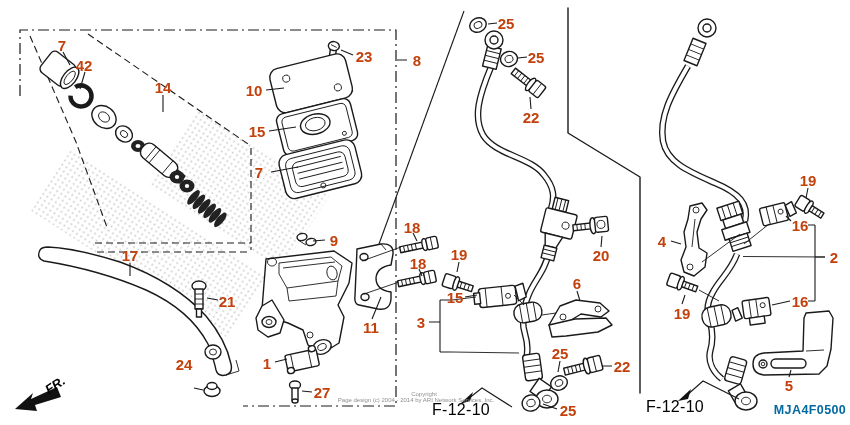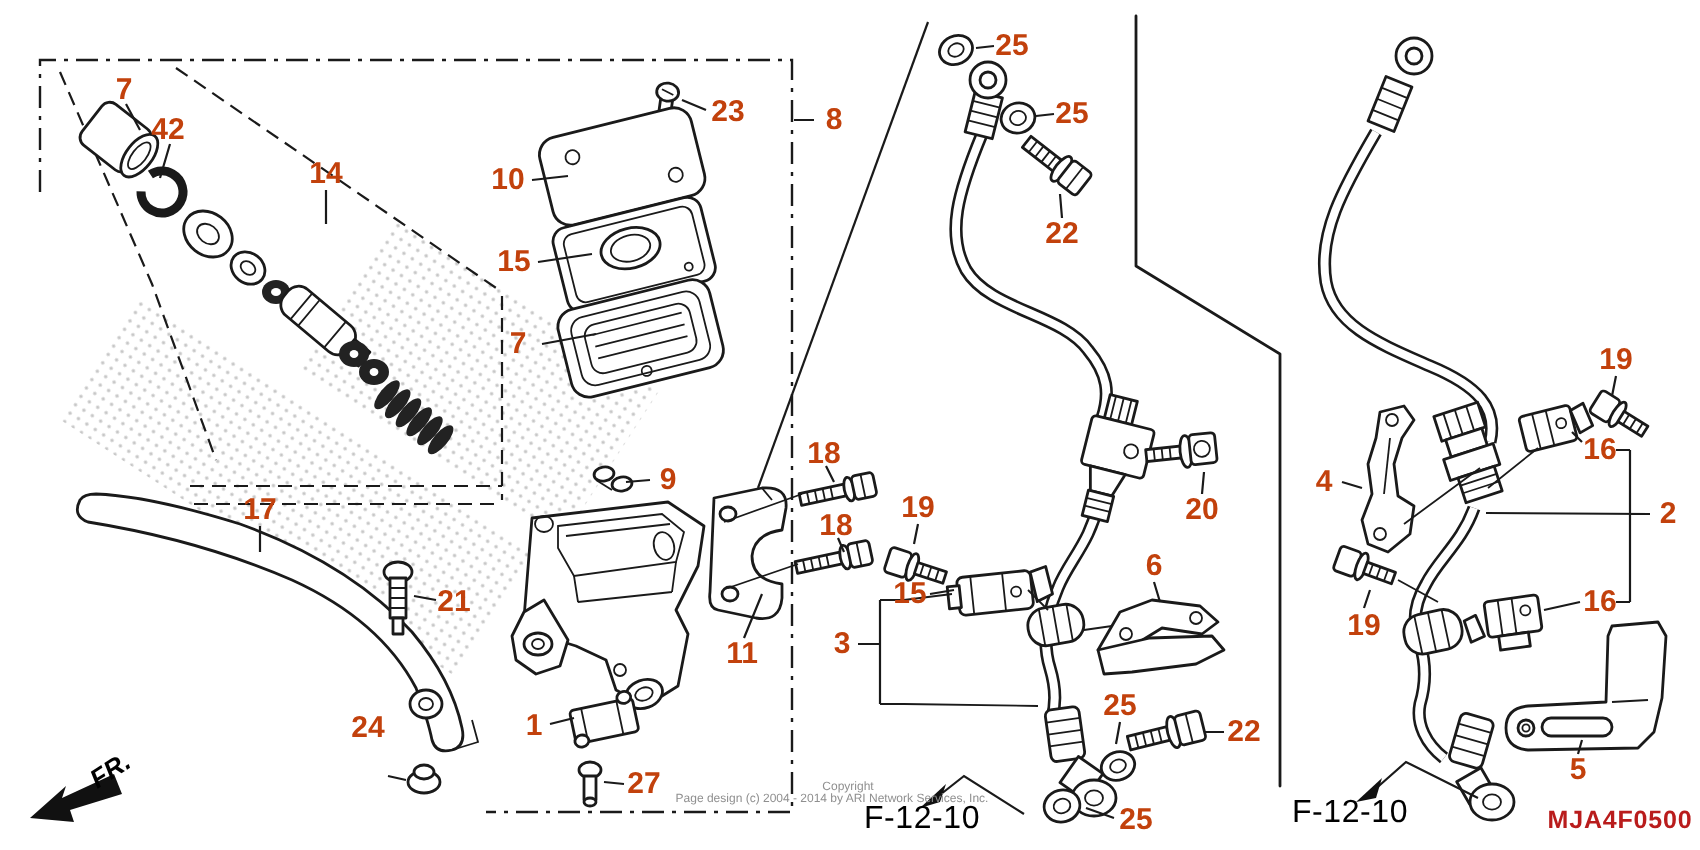--- a/index.html
+++ b/index.html
@@ -4,21 +4,21 @@
 <style>
   html,body{margin:0;padding:0;background:#fff;}
   .stage{position:relative;width:850px;height:425px;background:#fff;overflow:hidden;
          font-family:"Liberation Sans",sans-serif;}
   .stage svg{position:absolute;left:0;top:0;}
   .co{position:absolute;transform:translate(-50%,-50%);font-weight:bold;font-size:15px;
       color:#c2410c;line-height:1;white-space:nowrap;}
   .ref{position:absolute;transform:translate(-50%,-50%);font-weight:normal;font-size:16px;
       color:#000;letter-spacing:.3px;white-space:nowrap;}
   .code{position:absolute;transform:translate(-50%,-50%);font-weight:bold;font-size:12.5px;
-      color:#b91c1c;letter-spacing:.4px;white-space:nowrap;}
+      color:#0369a1;letter-spacing:.4px;white-space:nowrap;}
   .cpy{position:absolute;transform:translate(-50%,-50%);font-size:6px;color:#8f8f8f;
       white-space:nowrap;}
   .fr{position:absolute;left:55px;top:385px;transform:translate(-50%,-50%) rotate(-33deg);
       font-style:italic;font-weight:800;font-size:13px;color:#000;white-space:nowrap;}
   
   .fw{fill:#fff;stroke:#1a1a1a;stroke-width:1.4px;stroke-linejoin:round;stroke-linecap:round;}
   .ln{fill:none;stroke:#1a1a1a;stroke-width:1.4px;stroke-linejoin:round;stroke-linecap:round;}
   .thin{fill:none;stroke:#1a1a1a;stroke-width:.9px;}
   .ldr{fill:none;stroke:#1a1a1a;stroke-width:1.1px;}
   .dk{fill:#222;stroke:none;}

